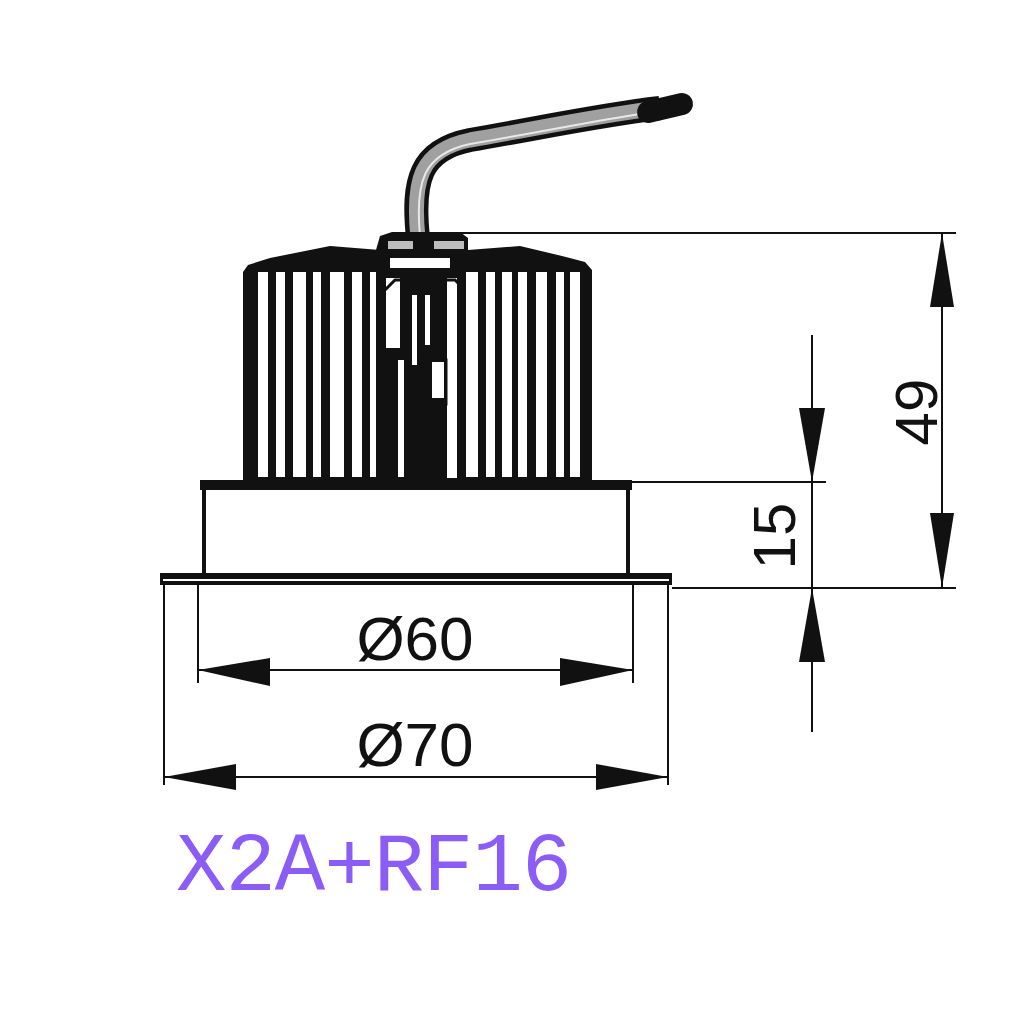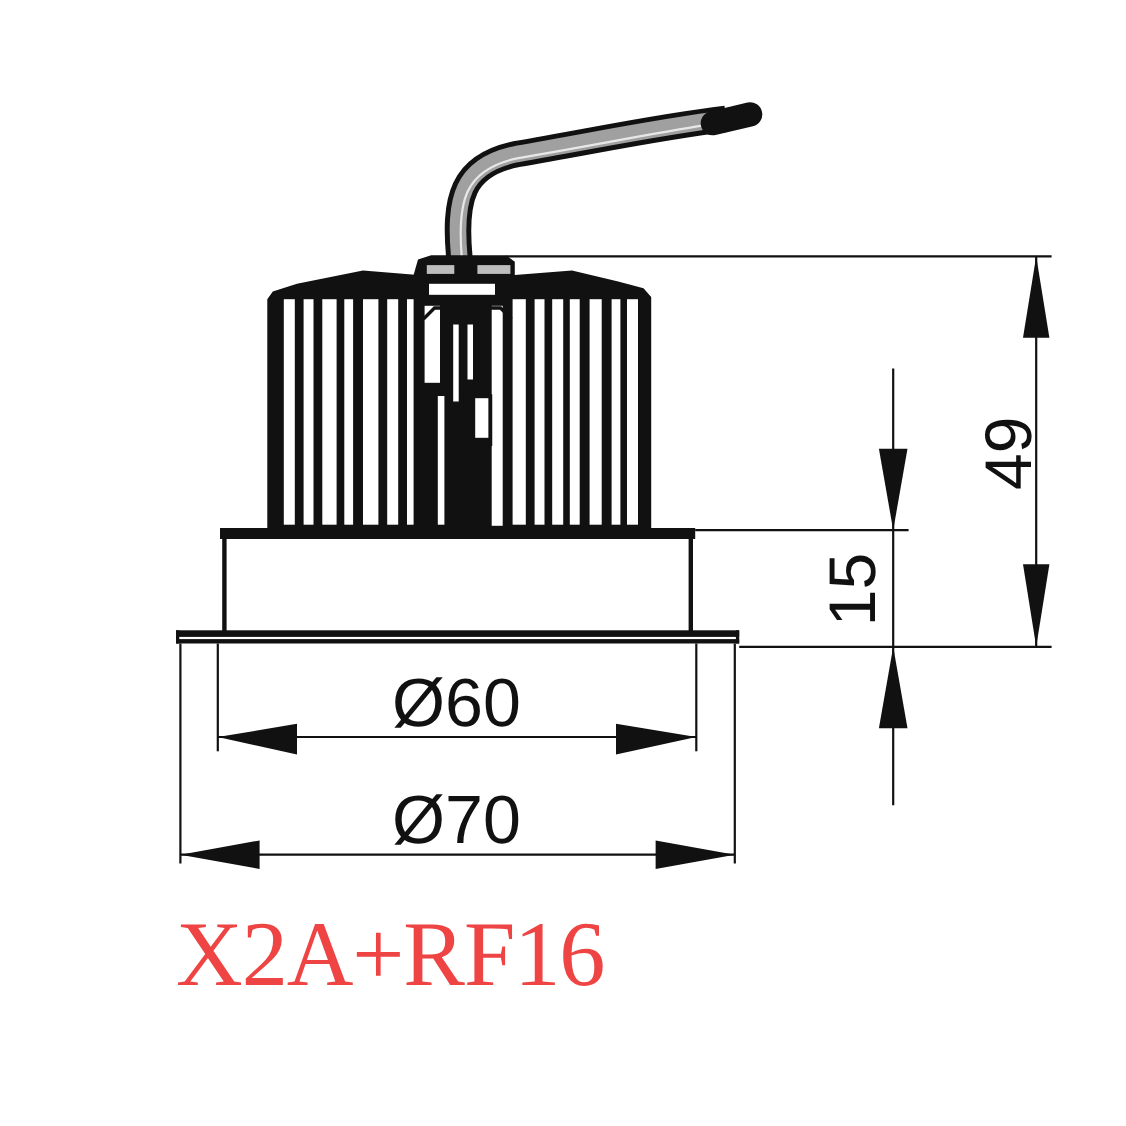--- a/index.html
+++ b/index.html
@@ -1,19 +1,19 @@
 <!DOCTYPE html>
 <html><head>
 <meta charset="utf-8">
 <style>
   html, body { margin:0; padding:0; background:#ffffff; }
   body { width:1024px; height:1024px; position:relative; overflow:hidden; font-family:"Liberation Sans", sans-serif; }
   #drawing { position:absolute; left:0; top:0; width:1024px; height:1024px; }
   .dimtext { font-family:"Liberation Sans", sans-serif; fill:#111; }
-  .title { position:absolute; left:160px; top:826px; font-size:84px; color:#ef4444; letter-spacing:-1px; font-family:Liberation Serif, serif; line-height:1; }
+  .title { position:absolute; left:176px; top:826px; font-size:84px; color:#8b5cf6; letter-spacing:-1px; font-family:Liberation Mono, monospace; line-height:1; }
 </style>
 </head>
 <body>
 
 <svg id="drawing" viewBox="0 0 1024 1024" xmlns="http://www.w3.org/2000/svg">
   <defs>
     <marker id="arrow" viewBox="0 0 10 10" refX="10" refY="5" markerWidth="10" markerHeight="10" markerUnits="userSpaceOnUse" orient="auto-start-reverse"></marker>
   </defs>
 
   <g>

